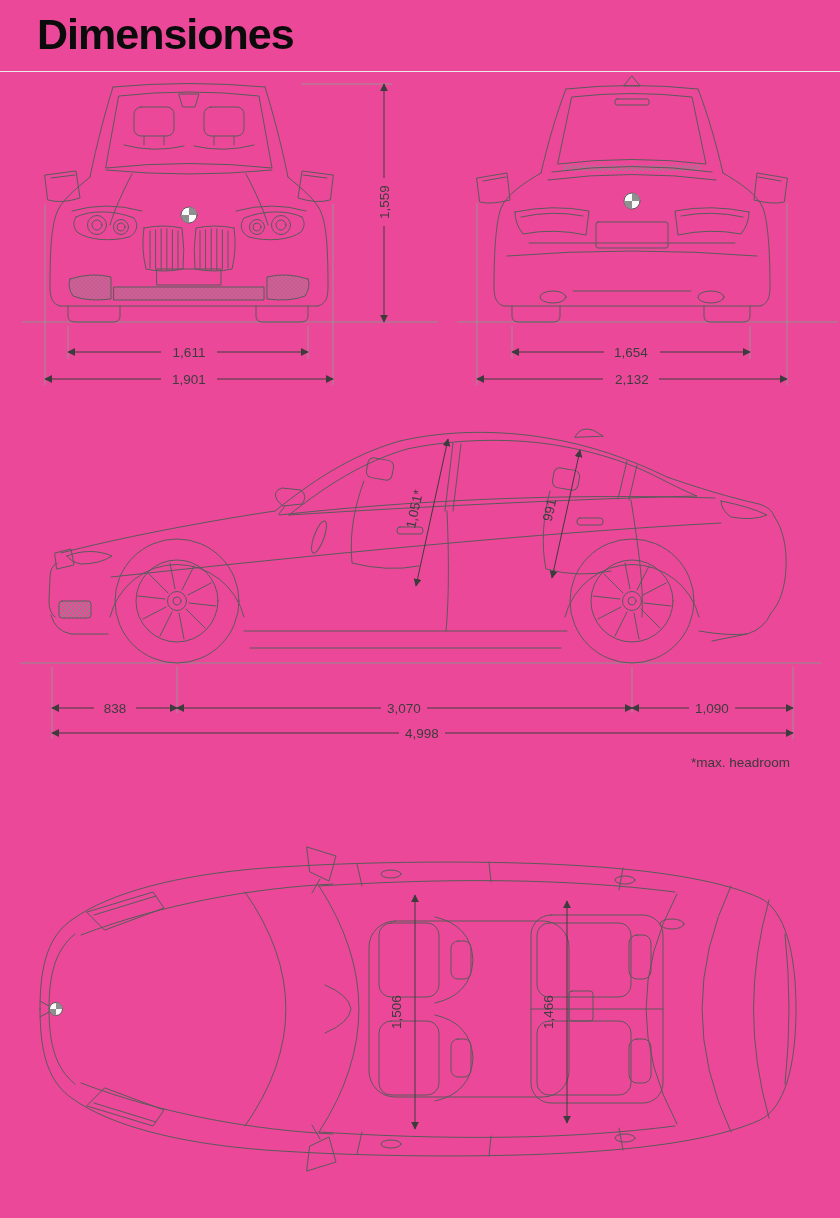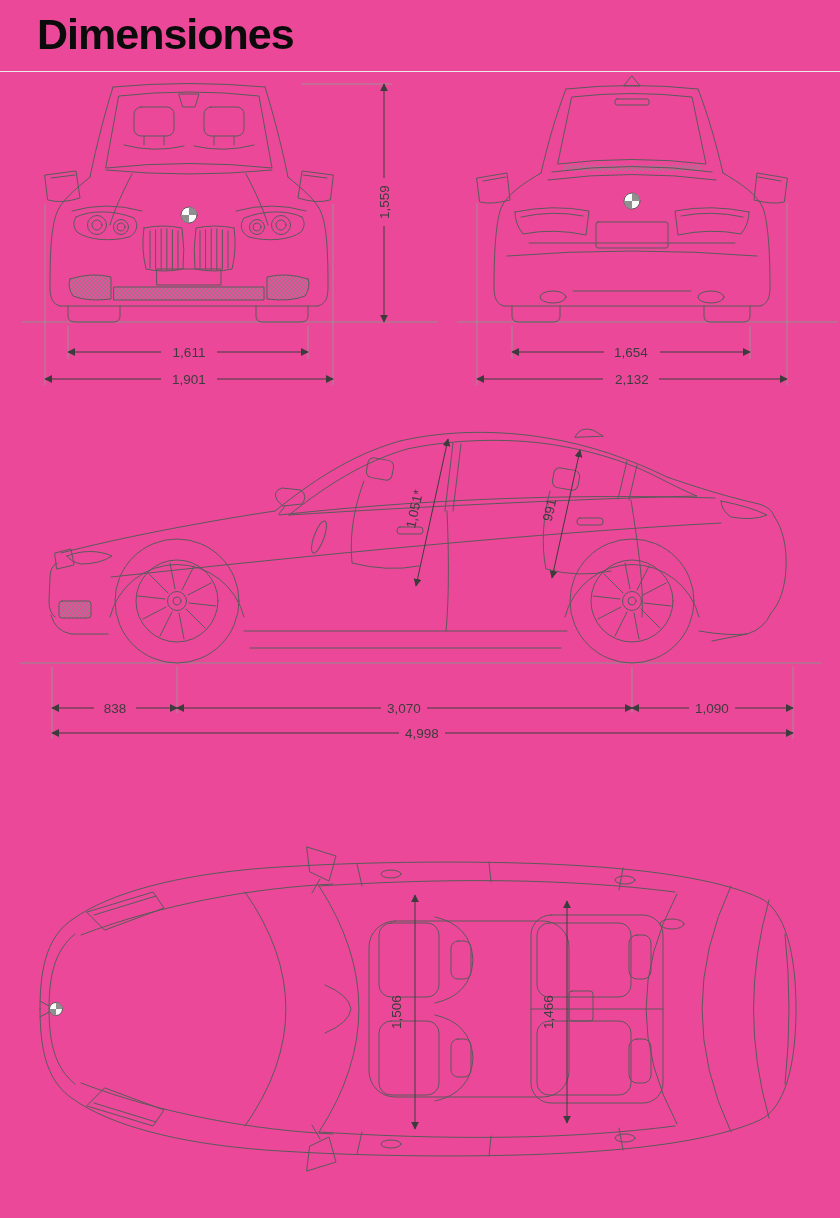--- a/index.html
+++ b/index.html
@@ -268,20 +268,21 @@
       <line class="dim" x1="617" y1="303" x2="674" y2="303" marker-start="url(#aS)"></line>
       <line class="dim" x1="720" y1="303" x2="778" y2="303" marker-end="url(#aS)"></line>
       <text x="697" y="307.5" text-anchor="middle">1,090</text>
 
       <line class="dim" x1="37" y1="328" x2="384" y2="328" marker-start="url(#aS)"></line>
       <line class="dim" x1="430" y1="328" x2="778" y2="328" marker-end="url(#aS)"></line>
       <text x="407" y="332.5" text-anchor="middle">4,998</text>
     </g>
   </svg>
 
+  <div class="footnote">*max. headroom</div>
 
   <svg id="top-svg" class="view" width="790" height="348" viewBox="0 0 790 348">
     <defs>
       <marker id="aT" viewBox="0 0 10 10" refX="9" refY="5" markerWidth="8" markerHeight="8" orient="auto-start-reverse">
         <path d="M0,0 L10,5 L0,10 Z" fill="#3c3c3c"></path>
       </marker>
     </defs>
 
     <g class="art">
       <path d="M 15,174 C 15,128 24,100 48,84 C 85,58 150,40 240,33 C 340,26 470,25 560,31 C 640,36 700,47 735,63 C 760,75 771,118 771,174 C 771,230 760,273 735,285 C 700,301 640,312 560,317 C 470,323 340,322 240,315 C 150,308 85,290 48,264 C 24,248 15,220 15,174 Z"></path>

